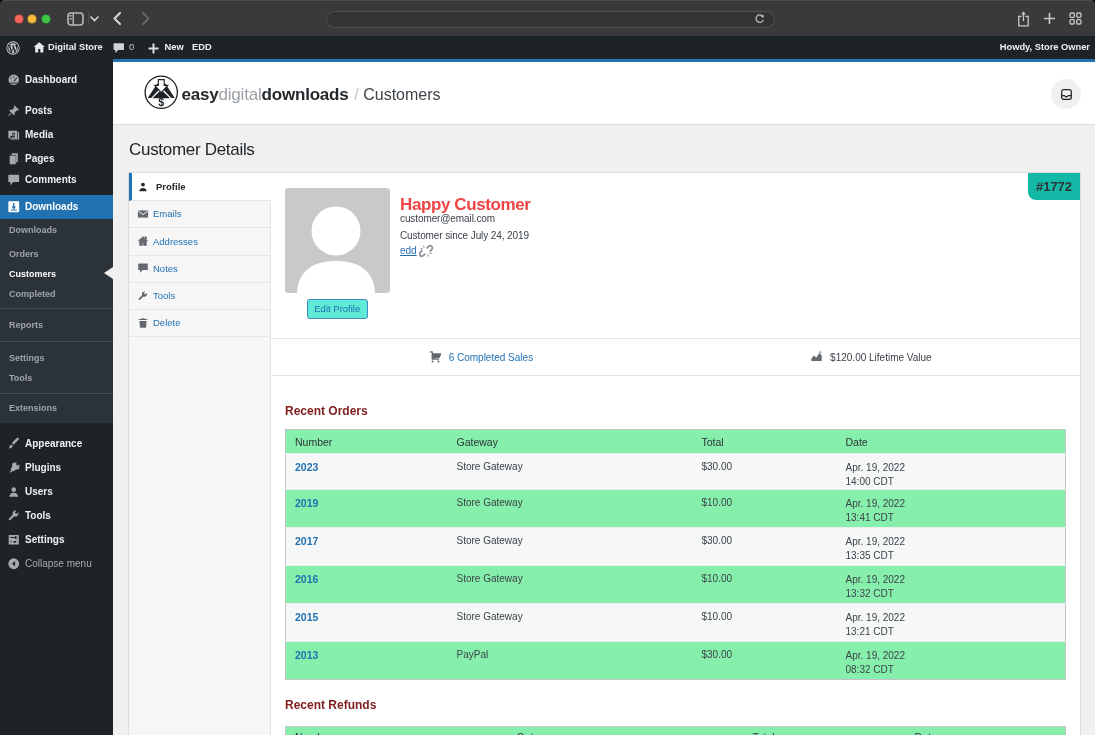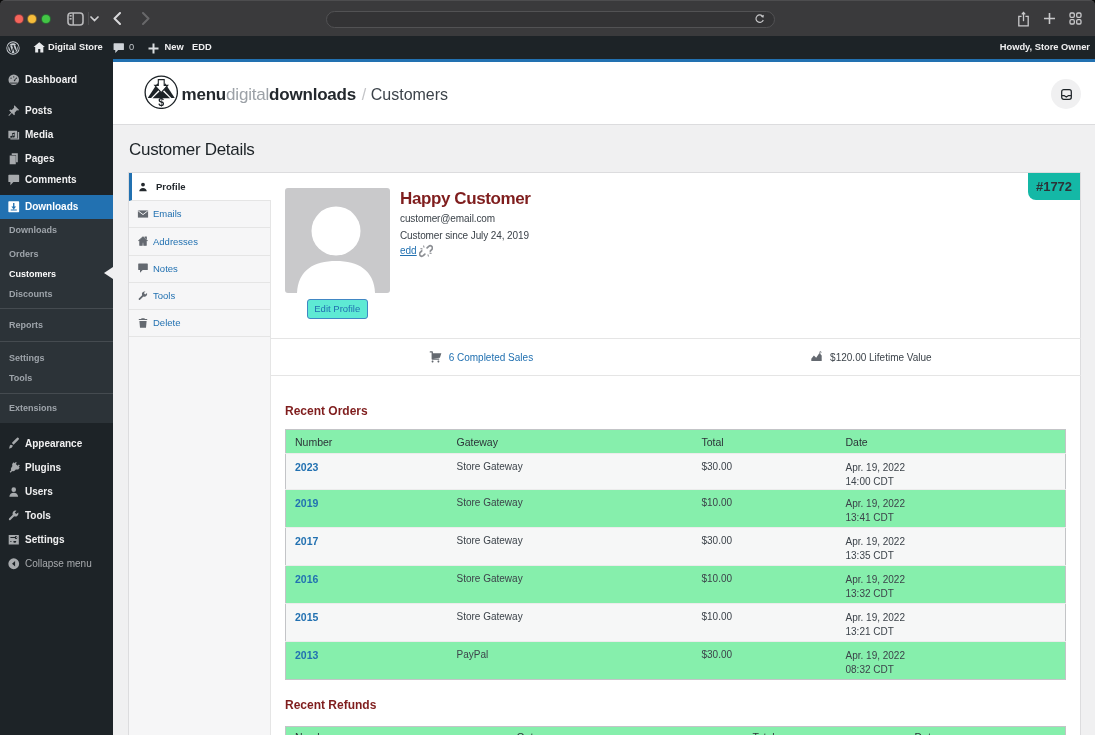--- a/index.html
+++ b/index.html
@@ -28,21 +28,21 @@
 #card{position:absolute;left:128px;top:172px;width:953px;height:700px;background:#fff;border:1px solid #dcdcde;border-bottom:none}
 #rail{position:absolute;left:0;top:0;bottom:0;width:142px;background:#f6f6f7;border-right:1px solid #e5e5e5}
 .tab{position:absolute;left:0;width:142px;height:28px;line-height:27px;font-size:9.5px;color:#2271b1;border-bottom:1px solid #e5e5e5}
 .tab .txt{position:absolute;left:24px}
 .tab svg{position:absolute;left:8px;top:7.5px;width:12px;height:12px;fill:#646970}
 .tab.on{background:#fff;color:#23282d;font-weight:600;border-left:3px solid #2271b1}
 .tab.on svg{fill:#23282d;left:5px}
 #badge{position:absolute;right:0;top:0;width:52px;height:27px;background:#14b8a6;border-bottom-left-radius:8px;text-align:center;line-height:27px;font-size:13px;font-weight:700;color:#2c3338}
 #avatar{position:absolute;left:156px;top:15px;width:105px;height:105px;background:#c9c9cb;border-radius:3px;overflow:hidden}
 .pline{position:absolute;left:271px;white-space:nowrap}
-#pname{top:16px;font-size:17px;font-weight:700;color:#7f1d1d;letter-spacing:-0.4px}
+#pname{top:22px;font-size:17px;font-weight:700;color:#ef4444;letter-spacing:-0.4px}
 #pemail{top:39.5px;font-size:10px;letter-spacing:-0.1px;color:#3c434a}
 #psince{top:56.5px;font-size:10px;letter-spacing:-0.1px;color:#3c434a}
 #pedd{top:70.5px;font-size:10px}
 #pedd a{color:#2271b1}
 #editbtn{position:absolute;left:177.5px;top:125.8px;width:61.5px;height:20.5px;background:#5eead4;border:1px solid #4187c4;border-radius:3px;color:#2271b1;font-size:9.5px;text-align:center;line-height:18.5px}
 #stats{position:absolute;left:142px;top:164.5px;width:810px;height:38.5px;border-top:1px solid #e5e5e5;border-bottom:1px solid #e5e5e5}
 .stat{position:absolute;top:0;height:38.5px;line-height:38.5px;font-size:10px;white-space:nowrap}
 .stat svg{vertical-align:-2.5px;margin-right:4px}
 .sechead{position:absolute;left:156px;font-size:12px;font-weight:700;color:#7f1d1d}
 table{border-collapse:collapse;table-layout:fixed;background:#86efac}
@@ -160,21 +160,21 @@
   <div class="mitem" style="top:135.5px;background:#2271b1;color:#fff">
       <svg class="mi" viewBox="0 0 20 20" style="fill:#fff">
         <path d="M3 2h14a1 1 0 0 1 1 1v14a1 1 0 0 1-1 1H3a1 1 0 0 1-1-1V3a1 1 0 0 1 1-1zm6 2.5v5H6.5L10 14l3.5-4.5H11v-5zM5.5 15.5h9V14h-9z" fill-rule="evenodd"></path>
       </svg>
       <span class="txt">Downloads</span>
     </div>
   <div id="submenu">
     <div class="sitem" style="top:1.5px">Downloads</div>
     <div class="sitem" style="top:25px">Orders</div>
     <div class="sitem cur" style="top:45px">Customers</div>
-    <div class="sitem" style="top:65px">Discounts</div>
+    <div class="sitem" style="top:65px">Completed</div>
     <div class="ssep" style="top:89.5px"></div>
     <div class="sitem" style="top:96px">Reports</div>
     <div class="ssep" style="top:122px"></div>
     <div class="sitem" style="top:129px">Settings</div>
     <div class="sitem" style="top:149px">Tools</div>
     <div class="ssep" style="top:174px"></div>
     <div class="sitem" style="top:179.5px">Extensions</div>
   </div>
   <div class="mitem" style="top:373px">
       <svg class="mi" viewBox="0 0 20 20">
@@ -218,21 +218,21 @@
 <div id="bluebar"></div>
 <div id="eddhead">
   <svg class="abs" style="left:30.5px;top:12.8px" width="34.5" height="34.5" viewBox="0 0 34 34">
     <circle cx="17" cy="17" r="15.9" fill="#fff" stroke="#1d2327" stroke-width="1.3"></circle>
     <path d="M13.2 8.2 L16 13.4 L7 22.6 L3.7 22.6 Z" fill="#1d2327"></path>
     <path d="M20.8 8.2 L18 13.4 L27 22.6 L30.3 22.6 Z" fill="#1d2327"></path>
     <path d="M8.3 22.9 L17 14.6 L25.7 22.9 Z" fill="#1d2327"></path>
     <path d="M14.1 4.6 L19.9 4.6 L19.9 10.2 L23.4 10.2 L17 17.4 L10.6 10.2 L14.1 10.2 Z" fill="#fff" stroke="#1d2327" stroke-width="1.1"></path>
     <text x="17" y="30.5" font-size="10.5" font-weight="700" fill="#1d2327" text-anchor="middle" font-family="Liberation Sans, sans-serif">$</text>
   </svg>
-  <div class="abs" style="left:68.5px;top:22px;font-size:17px;line-height:21px;letter-spacing:-0.2px;white-space:nowrap;color:#23282d"><b>menu</b><span style="color:#9ca1a7">digital</span><b>downloads</b><span style="font-size:16px;letter-spacing:0"><span style="color:#c3c4c7">  / </span><span style="color:#3c434a">Customers</span></span></div>
+  <div class="abs" style="left:68.5px;top:22px;font-size:17px;line-height:21px;letter-spacing:-0.2px;white-space:nowrap;color:#23282d"><b>easy</b><span style="color:#9ca1a7">digital</span><b>downloads</b><span style="font-size:16px;letter-spacing:0"><span style="color:#c3c4c7">  / </span><span style="color:#3c434a">Customers</span></span></div>
   <div class="abs" style="left:938px;top:17px;width:30px;height:30px;border-radius:50%;background:#f0f0f1"></div>
   <svg class="abs" style="left:947.5px;top:26.5px" width="11" height="11" viewBox="0 0 16 16">
       <rect x="1" y="1" width="14" height="14" rx="3" fill="none" stroke="#1d2327" stroke-width="1.8"></rect>
       <path d="M1.5 9.5l3-.04 3.2 2.3 3.3-2.3 3.5.04" fill="none" stroke="#1d2327" stroke-width="1.8"></path>
     </svg>
 </div>
 
 <div id="h1">Customer Details</div>
 
 <div id="card">

